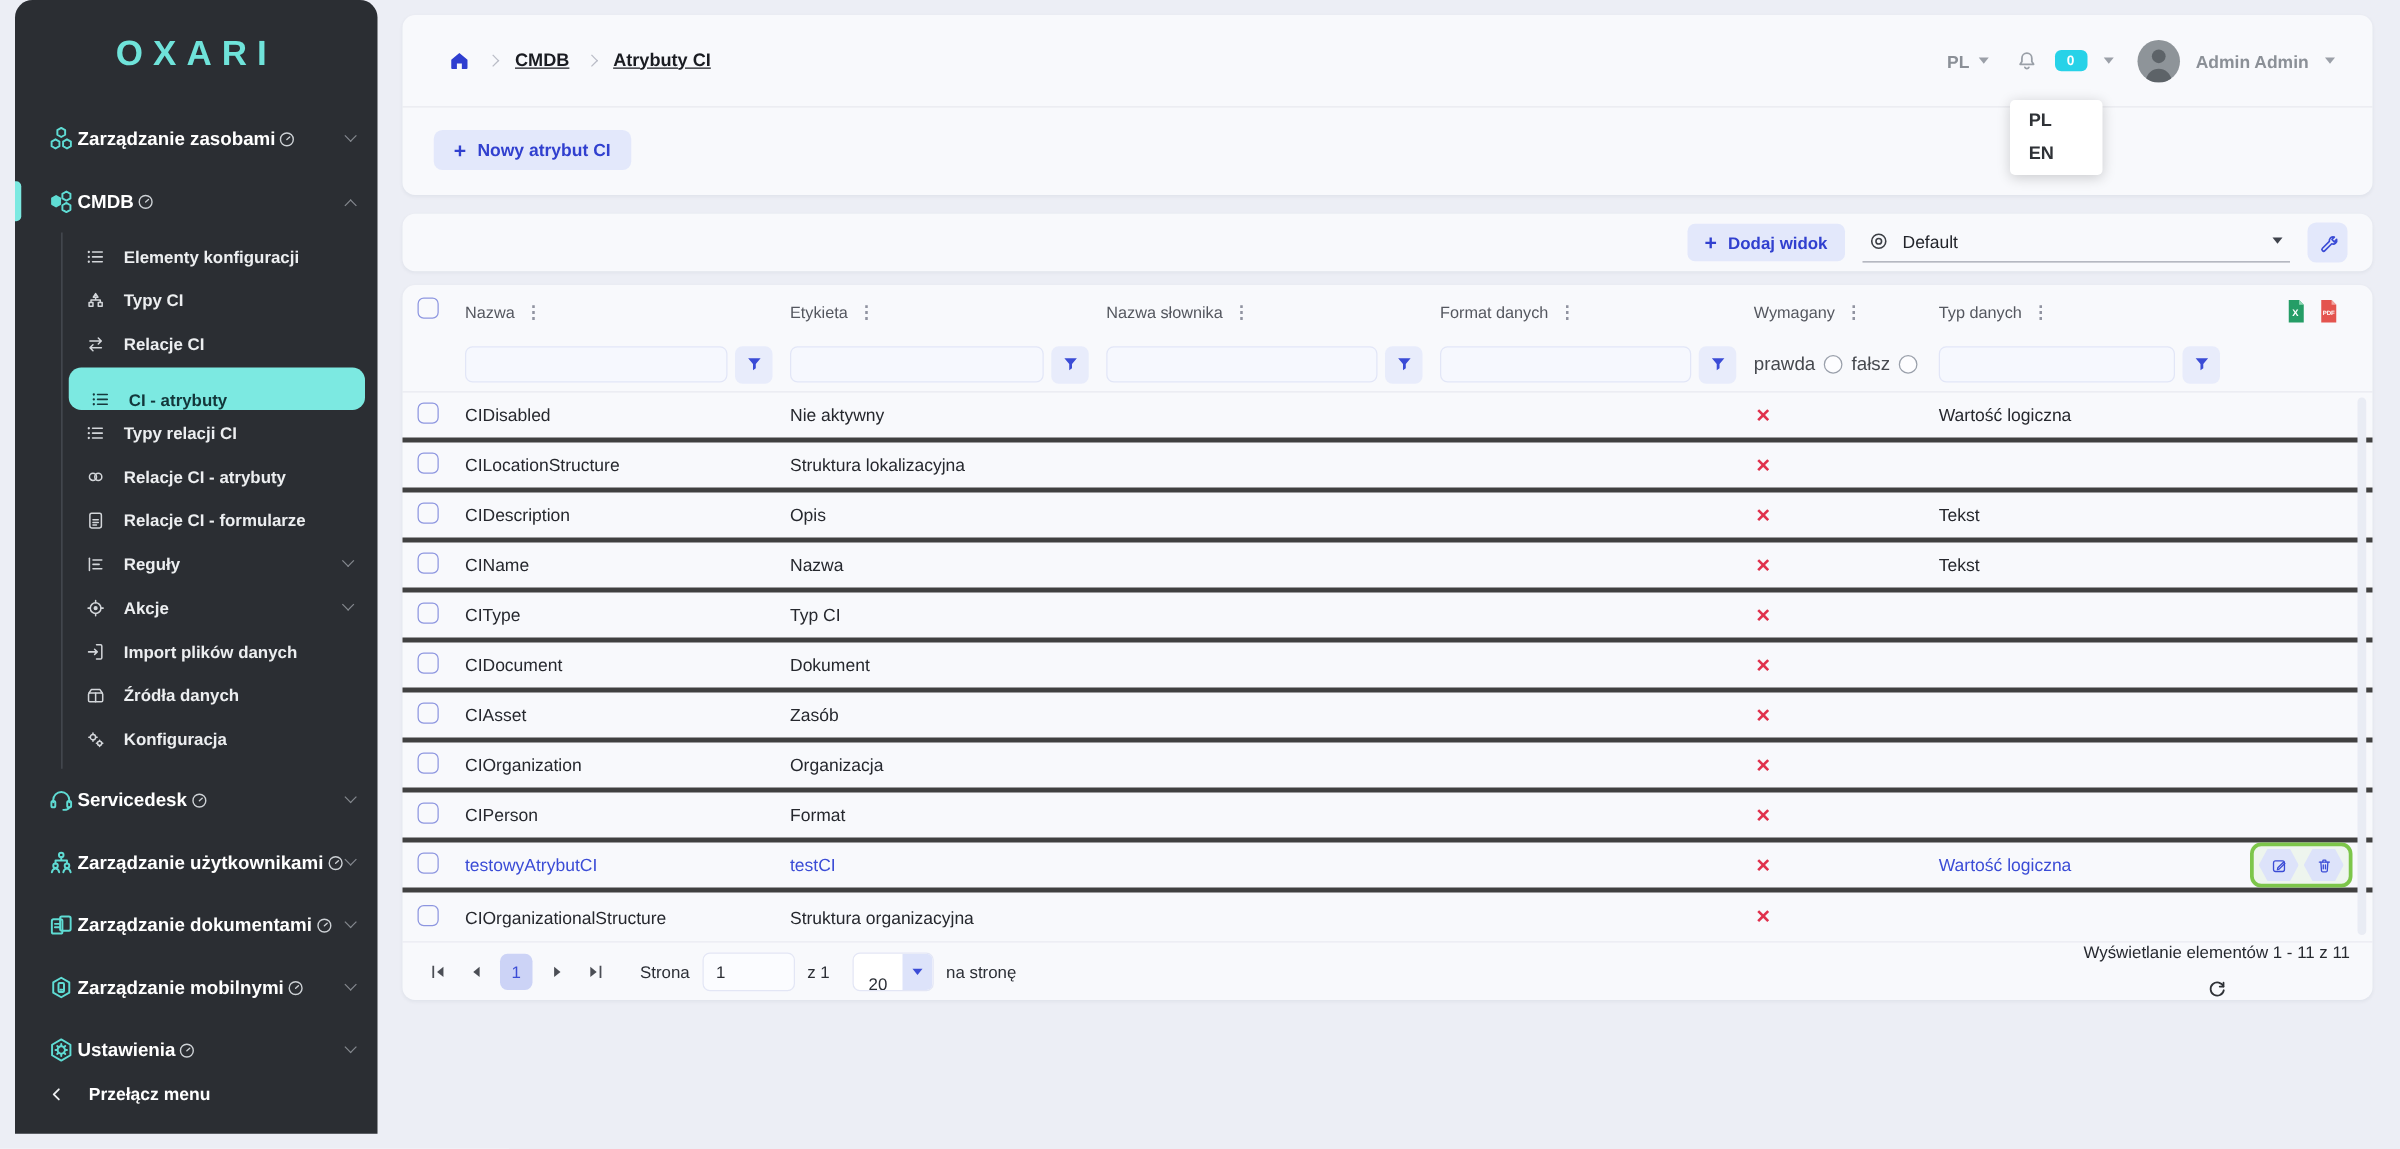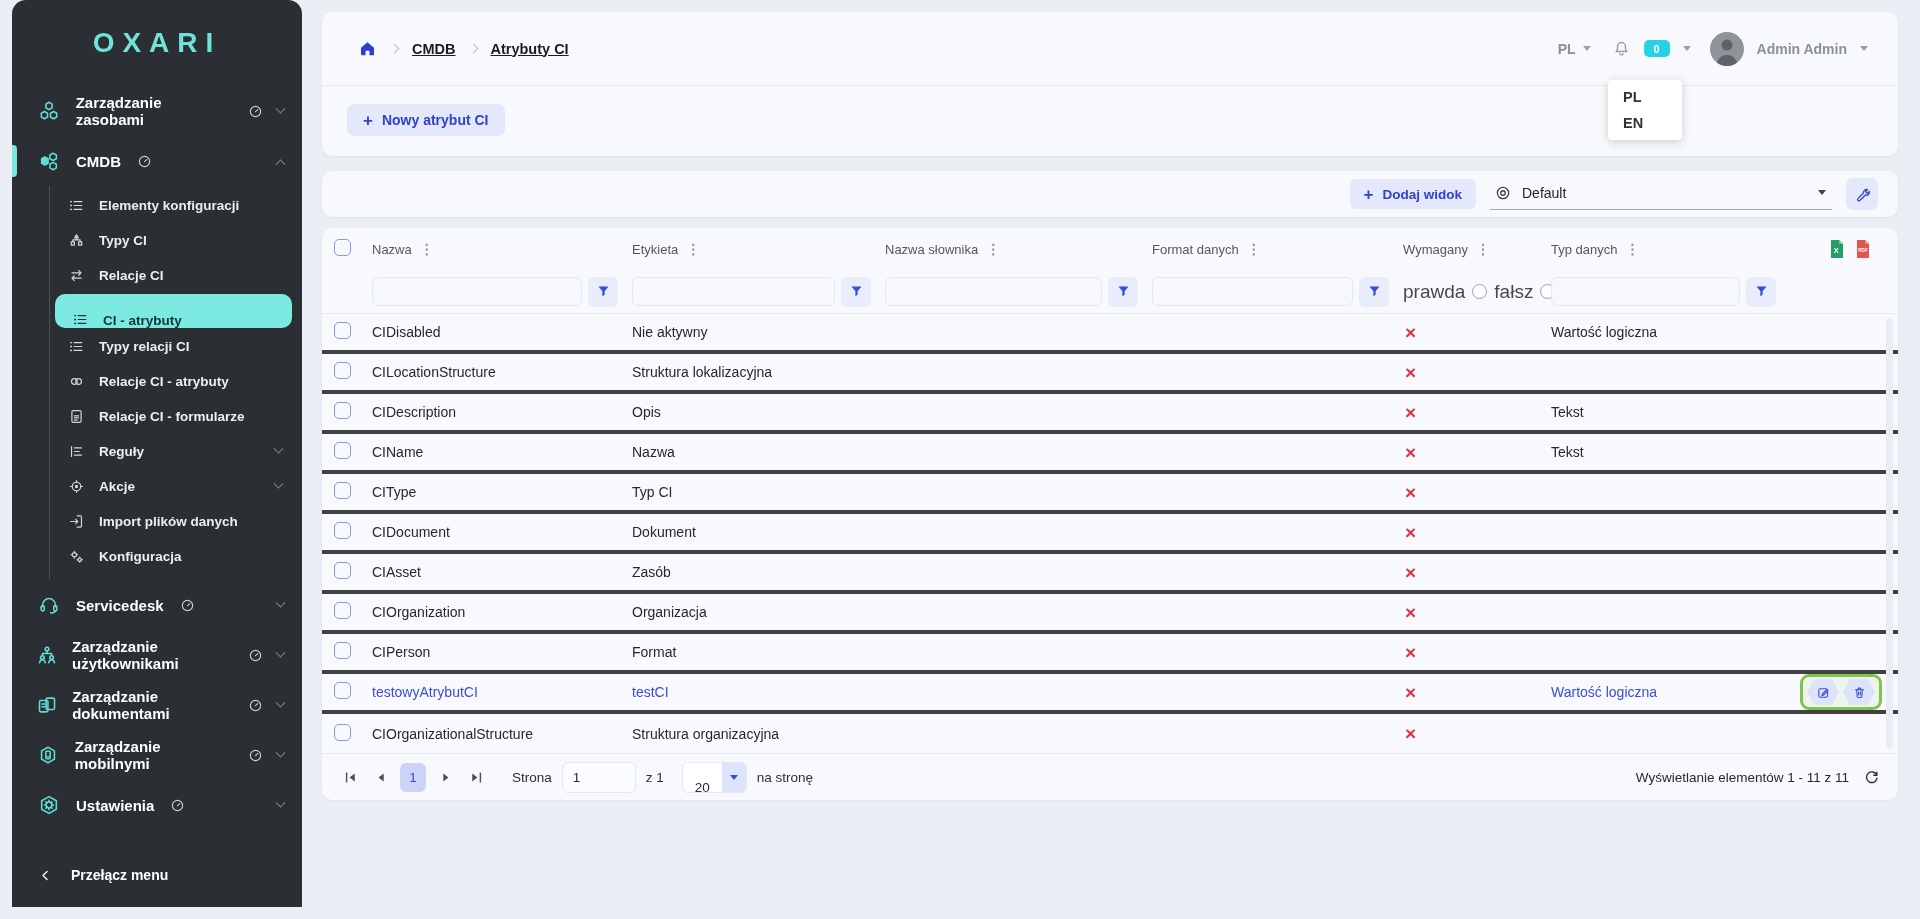--- a/index.html
+++ b/index.html
@@ -6,21 +6,21 @@
   html,body { width:1920px; height:919px; overflow:hidden; }
   body { background:#eceef5; font-family:"Liberation Sans", sans-serif; position:relative; }
   svg { display:block; }
 
   
   .sidebar { position:absolute; left:12px; top:0; width:290px; height:907px;
     background:#2b2e33; border-radius:14px 14px 0 0; color:#fff; }
   .logo { height:86px; display:flex; align-items:center; justify-content:center; }
   .logo span { font-size:28px; font-weight:600; letter-spacing:8px; color:#6fe3da; }
   .menu { list-style:none; }
-  .top-item { height:50px; display:flex; align-items:center; gap:14px; padding:0 18px 0 24px;
+  .top-item { height:50px; display:flex; align-items:center; padding:0 18px 0 24px;
     font-size:15px; font-weight:700; cursor:pointer; position:relative; }
   .top-item .ticon { color:#5fdcd4; width:26px; display:flex; justify-content:center; }
   .top-item.active::before { content:""; position:absolute; left:0; top:9px; width:5px; height:32px;
     background:#7ce9e1; border-radius:0 4px 4px 0; }
   .gauge { color:#cdd1d5; margin-left:2px; }
   .chev { width:7px; height:7px; border-right:1.6px solid #85898f; border-bottom:1.6px solid #85898f;
     margin-left:auto; flex:none; }
   .chev.down { transform:rotate(45deg) translate(-2px,-2px); }
   .chev.up { transform:rotate(-135deg) translate(-2px,-2px); }
   .children { list-style:none; margin-left:37px; border-left:1px solid #4b4f57; padding:2px 0 6px 0; }
@@ -85,21 +85,21 @@
     padding-left:4px; }
   .dots { color:#9093a0; font-size:14px; font-weight:700; cursor:pointer; letter-spacing:0; }
   .export { display:flex; justify-content:flex-end; gap:8px; padding-right:26px; }
   .export .ex { cursor:pointer; }
   .filterrow { height:44px; border-bottom:1px solid #e8e9f0; }
   .fcell { display:flex; align-items:center; gap:6px; padding:0 10px 0 4px; }
   .fcell input { flex:1; min-width:0; height:29px; background:#f6f8fe; border:1px solid #e2e6f7;
     border-radius:6px; padding:0 8px; font-family:inherit; font-size:13px; color:#2a2c33; outline:none; }
   .funnelbtn { width:30px; height:30px; flex:none; background:#e8ecfb; border:none; border-radius:6px;
     display:flex; align-items:center; justify-content:center; cursor:pointer; }
-  .radios { display:flex; align-items:center; gap:7px; font-size:19px; color:#46494f; padding-left:4px; }
+  .radios { display:flex; align-items:center; gap:7px; font-size:15px; color:#46494f; padding-left:4px; }
   .radio { width:15px; height:15px; border:1.5px solid #9aa0ab; border-radius:50%; background:#fdfdff;
     cursor:pointer; flex:none; }
   .checkbox { width:17px; height:17px; border:1.6px solid #8d96e0; border-radius:5px; background:transparent;
     cursor:pointer; display:inline-block; }
   .cbcell { padding-left:12px; }
   .trow { height:40px; border-bottom:4px solid #404040; font-size:14px; color:#26282e; }
   .trow:last-of-type { border-bottom:1px solid #e9eaf1; }
   .tcell { padding-left:4px; overflow:hidden; white-space:nowrap; text-overflow:ellipsis; }
   .trow .linktxt { color:#3b4cd6; }
   .xmark { color:#e0314d; font-size:19px; font-weight:700; line-height:1; padding-left:2px; }
@@ -118,21 +118,21 @@
   .pagechip { min-width:26px; height:29px; background:#ccd3f6; color:#3b4cd6; border-radius:6px;
     display:flex; align-items:center; justify-content:center; font-size:13.5px; cursor:pointer; }
   .pglabel { margin-left:16px; }
   .pginput { width:74px; height:31px; background:#fbfcff; border:1px solid #e3e6f5; border-radius:6px;
     padding:0 10px; font-family:inherit; font-size:13.5px; color:#2a2c33; outline:none; }
   .sizesel { height:31px; border:1px solid #e3e6f5; border-radius:6px; background:#fff; display:flex;
     align-items:stretch; overflow:hidden; cursor:pointer; }
   .sizesel .val { display:flex; align-items:center; padding:0 12px; font-size:13.5px;margin-top:21px; }
   .sizesel .caretbox { width:24px; background:#dde3fa; display:flex; align-items:center; justify-content:center; }
   .sizesel .caret { border-top-color:#3b4cd6; }
-  .status { margin-left:auto; display:flex; align-items:center; gap:14px; font-size:13.5px; color:#26292f; }
+  .status { margin-left:auto; display:flex; align-items:center; gap:14px; font-size:13.5px; color:#26292f;flex-direction:column; }
   .refresh { color:#2f3237; cursor:pointer; }
 
   .scrollstrip { position:absolute; right:5px; top:90px; bottom:52px; width:7px; background:#e9ecf4;
     border-radius:4px; }
 </style>
 </head>
 <body>
 
 <nav class="sidebar">
   <div class="logo">
@@ -261,20 +261,29 @@
           <span class="chev down" style="margin-right: 20px;"></span>
         </li>
         <li class="sub-item">
           <span class="sicon">
             <svg width="17" height="17" viewBox="0 0 24 24" fill="none" stroke="currentColor" stroke-width="1.7" stroke-linecap="round" stroke-linejoin="round">
               <path d="M13 4h4.5A1.5 1.5 0 0 1 19 5.5v13a1.5 1.5 0 0 1-1.5 1.5H13"></path>
               <path d="M4 12h9.5M10.8 9l3 3-3 3"></path>
             </svg>
           </span>
           <span>Import plików danych</span>
+        </li>
+        <li class="sub-item">
+          <span class="sicon">
+            <svg width="17" height="17" viewBox="0 0 24 24" fill="none" stroke="currentColor" stroke-width="1.7" stroke-linecap="round" stroke-linejoin="round">
+              <rect x="4" y="9" width="16" height="10" rx="1.5"></rect>
+              <path d="M4.5 9l2.8-4h9.4l2.8 4M12 9v10"></path>
+            </svg>
+          </span>
+          <span>Źródła danych</span>
         </li>
         <li class="sub-item">
           <span class="sicon">
             <svg width="17" height="17" viewBox="0 0 24 24" fill="none" stroke="currentColor" stroke-width="1.7" stroke-linecap="round" stroke-linejoin="round">
               <circle cx="9" cy="9.5" r="3"></circle>
               <path d="M9 4.8v1.7M9 12.5v1.7M4.3 9.5H6M12 9.5h1.7"></path>
               <circle cx="16.5" cy="16.5" r="2.4"></circle>
               <path d="M16.5 12.9v1.2M16.5 18.9v1.2M12.9 16.5h1.2M18.9 16.5h1.2"></path>
             </svg>
           </span>

